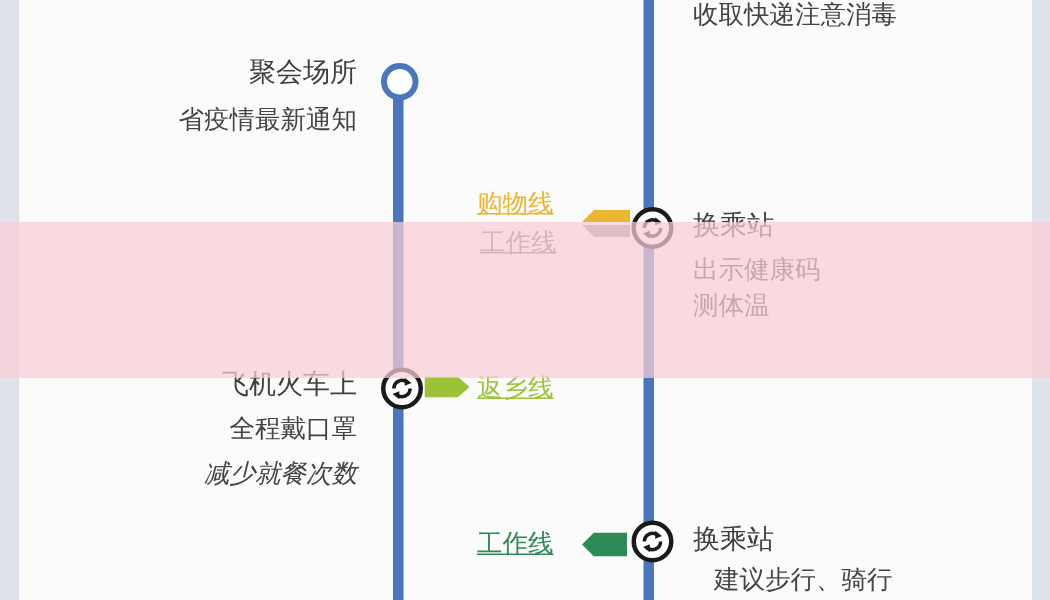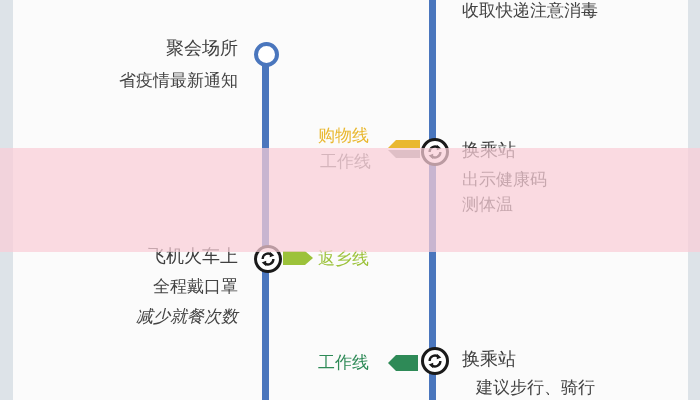--- a/index.html
+++ b/index.html
@@ -12,21 +12,21 @@
   .line-right { left:429px; top:0; height:400px; }
   .node-ring { position:absolute; left:254px; top:42px; width:17px; height:17px; border:4px solid #4a76bd; border-radius:50%; background:#fff; }
   .transfer { position:absolute; width:22px; height:22px; border:3px solid #1a1a1a; border-radius:50%; background:#fff; display:flex; align-items:center; justify-content:center; }
   .transfer svg { width:18px; height:18px; }
   .t1 { left:421px; top:138px; }
   .t2 { left:254px; top:245px; }
   .t3 { left:421px; top:347px; }
   .title { position:absolute; font-weight:normal; color:#404040; font-size:18px; letter-spacing:0px; }
   .sub { position:absolute; color:#444; font-size:17px; line-height:24px; }
   .right-align { text-align:right; }
-  .line-label { position:absolute; font-size:17px; }
+  .line-label { position:absolute; font-size:17px;text-decoration:underline; }
   .arrow { position:absolute; height:12px; }
   .overlay { position:absolute; left:0; top:148px; width:700px; height:104px; background:rgba(250,205,215,0.72); }
   .headline { position:absolute; left:40px; top:162px; width:630px; text-align:center; color:#ffffff; font-weight:bold; font-size:30px; line-height:42px; }
 </style>
 </head>
 <body>
 
 <div class="frame-left"></div>
 <div class="canvas"></div>
 <div class="frame-right"></div>

